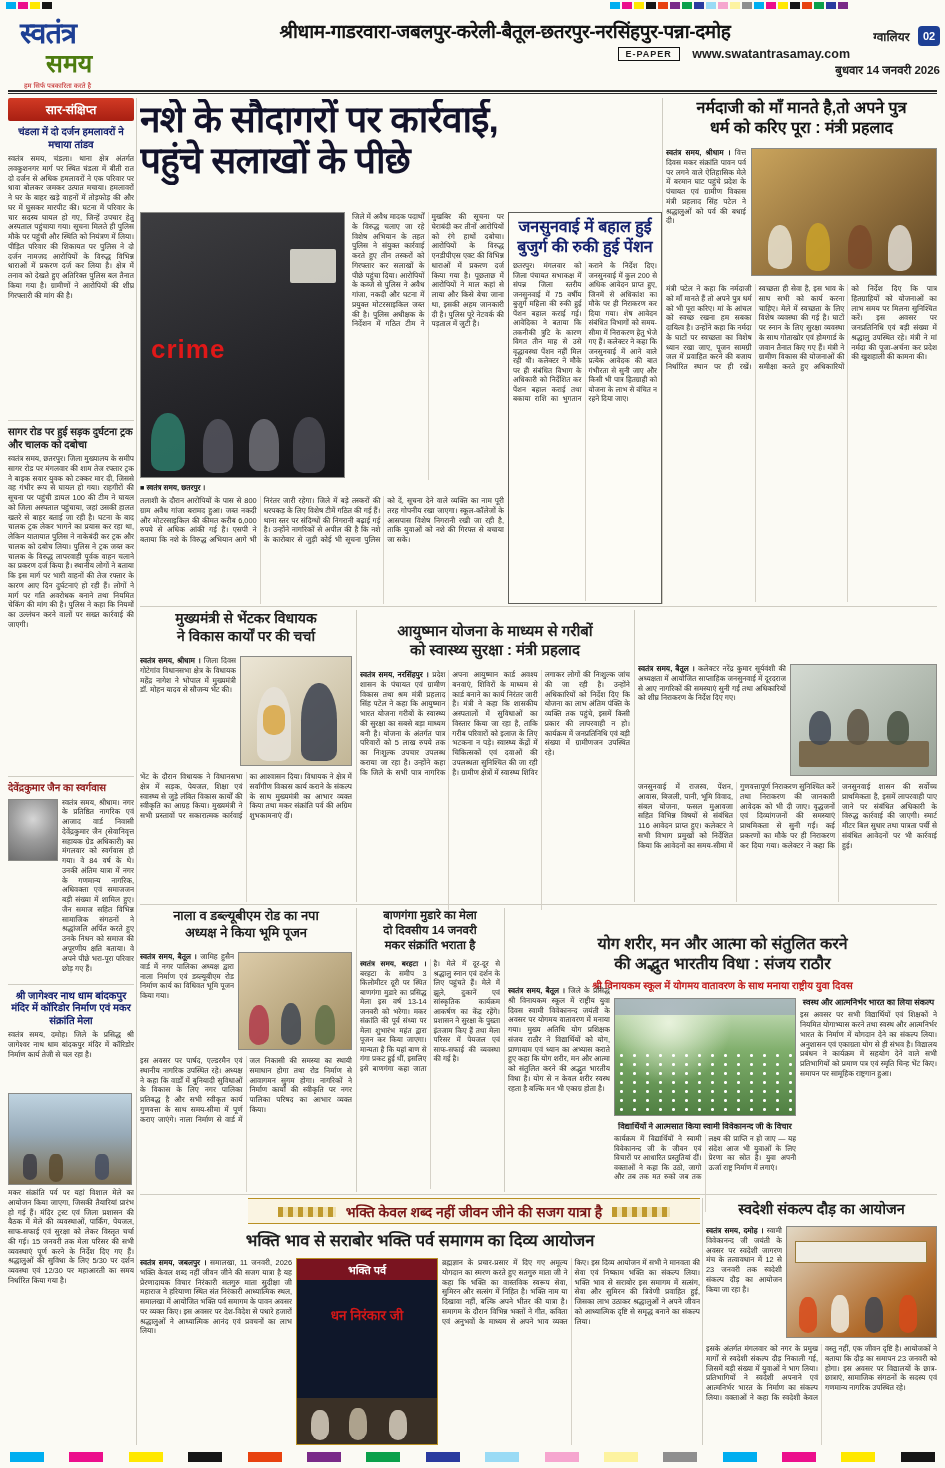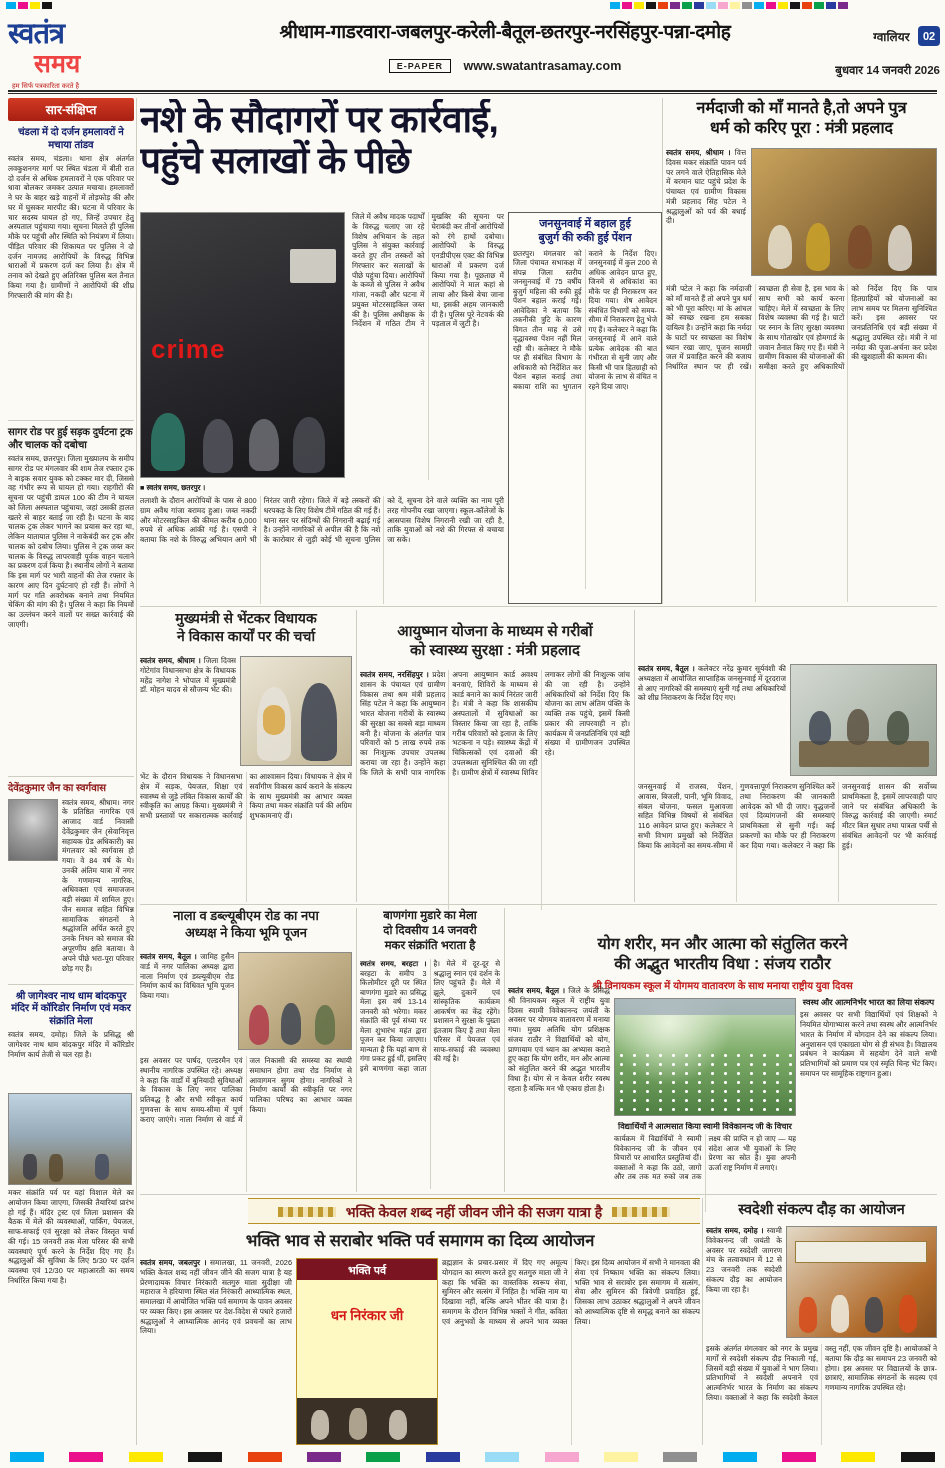--- a/index.html
+++ b/index.html
@@ -14,21 +14,21 @@
   .center{text-align:center;}
   .navy{color:#14216e;text-align:center;}
   .maroon{color:#8e1a1a;}
   .ph{position:absolute;border:1px solid #8a8a86;overflow:hidden;background:linear-gradient(135deg,#a6a49c,#6e6c64);}
   .fig{position:absolute;background:#3c3c44;border-radius:48% 48% 10px 10px;opacity:.85;}
   .caption{font-size:7.3px;font-weight:bold;color:#222;}
   .vline{position:absolute;width:1px;background:#cfccc2;}
   .hline{position:absolute;height:1px;background:#cfccc2;}
   
   .logo-top{font-size:29px;font-weight:bold;color:#1d3f94;letter-spacing:-1px;}
-  .logo-bottom{font-size:25px;font-weight:bold;color:#ef4444;margin-left:26px;margin-top:-6px;}
+  .logo-bottom{font-size:25px;font-weight:bold;color:#4d7c0f;margin-left:26px;margin-top:-6px;}
   .logo-tag{font-size:6.8px;color:#c02020;margin-top:2px;margin-left:4px;}
   .cities{font-size:19px;font-weight:bold;color:#141414;text-align:center;letter-spacing:-0.4px;}
   .epaper-box{display:inline-block;border:1.5px solid #111;font-size:9px;font-weight:bold;padding:1px 7px;letter-spacing:1px;vertical-align:middle;}
   .site{font-size:12.5px;font-weight:bold;margin-left:8px;vertical-align:middle;}
   .edition-name{font-size:12px;font-weight:bold;vertical-align:middle;}
   .page-badge{display:inline-block;width:22px;height:20px;line-height:20px;background:#1d3f94;color:#fff;font-size:11px;font-weight:bold;text-align:center;border-radius:4px;margin-left:4px;vertical-align:middle;}
   .date{font-size:11.5px;font-weight:bold;}
   .header-rule{position:absolute;left:8px;width:929px;border-top:2px solid #2a2a2a;border-bottom:1px solid #2a2a2a;height:4px;}
   
   .sb{position:absolute;left:8px;top:98px;width:126px;}
@@ -72,27 +72,27 @@
   <span style="background:#00aef0"></span>
     <span style="background:#ec0f8c"></span>
     <span style="background:#ffe800"></span>
     <span style="background:#161616"></span>
   <span style="background:#e8420f"></span>
     <span style="background:#0aa04a"></span>
     <span style="background:#2a3b9f"></span>
     <span style="background:#7a2a88"></span>
 </div>
 
-<div class="abs" style="left:8px;top:12px;width:150px;">
+<div class="abs" style="left:20px;top:12px;width:150px;">
   <div class="logo-top">स्वतंत्र</div>
   <div class="logo-bottom">समय</div>
   <div class="logo-tag">हम सिर्फ पत्रकारिता करते है</div>
 </div>
 <div class="abs cities" style="left:160px;top:18px;width:690px;">श्रीधाम-गाडरवारा-जबलपुर-करेली-बैतूल-छतरपुर-नरसिंहपुर-पन्ना-दमोह</div>
-<div class="abs center" style="left:160px;top:56px;width:690px;">
+<div class="abs center" style="left:160px;top:44px;width:690px;text-align:right;">
   <span class="epaper-box">E-PAPER</span>
   <span class="site">www.swatantrasamay.com</span>
 </div>
 <div class="abs" style="left:840px;top:26px;width:100px;text-align:right;">
   <span class="edition-name">ग्वालियर</span>
   <span class="page-badge">02</span>
 </div>
 <div class="abs date" style="left:820px;top:62px;width:120px;text-align:right;">बुधवार 14 जनवरी 2026</div>
 <div class="header-rule" style="top:90px;"></div>
 
@@ -144,21 +144,21 @@
     <div class="fig" style="left:62px;bottom:4px;width:30px;height:54px;background:#55555e;"></div>
     <div class="fig" style="left:108px;bottom:6px;width:30px;height:52px;background:#6e6e76;"></div>
     <div class="fig" style="left:152px;bottom:4px;width:32px;height:56px;background:#4a4a52;"></div>
     <div style="position:absolute;right:8px;top:36px;width:46px;height:34px;background:#e9e6da;opacity:.85;border-radius:2px;"></div>
   </div>
   <div class="abs caption" style="left:0;top:384px;">■ स्वतंत्र समय, छतरपुर ।</div>
 
   <div class="abs bt cols2" style="left:212px;top:114px;width:152px;height:268px;">जिले में अवैध मादक पदार्थों के विरुद्ध चलाए जा रहे विशेष अभियान के तहत पुलिस ने संयुक्त कार्रवाई करते हुए तीन तस्करों को गिरफ्तार कर सलाखों के पीछे पहुंचा दिया। आरोपियों के कब्जे से पुलिस ने अवैध गांजा, नकदी और घटना में प्रयुक्त मोटरसाइकिल जब्त की है। पुलिस अधीक्षक के निर्देशन में गठित टीम ने मुखबिर की सूचना पर घेराबंदी कर तीनों आरोपियों को रंगे हाथों दबोचा। आरोपियों के विरुद्ध एनडीपीएस एक्ट की विभिन्न धाराओं में प्रकरण दर्ज किया गया है। पूछताछ में आरोपियों ने माल कहां से लाया और किसे बेचा जाना था, इसकी अहम जानकारी दी है। पुलिस पूरे नेटवर्क की पड़ताल में जुटी है।</div>
 
   <div class="abs" style="left:368px;top:114px;width:154px;height:392px;border:1.5px solid #5f5f5a;padding:4px;background:#fdfcf6;">
-    <div class="hd navy center" style="font-size:11px;line-height:1.25;">जनसुनवाई में बहाल हुई
+    <div class="hd navy center" style="font-size:16px;line-height:1.25;">जनसुनवाई में बहाल हुई
 बुजुर्ग की रुकी हुई पेंशन</div>
     <div class="bt cols2" style="height:340px;margin-top:4px;font-size:7.2px;">छतरपुर। मंगलवार को जिला पंचायत सभाकक्ष में संपन्न जिला स्तरीय जनसुनवाई में 75 वर्षीय बुजुर्ग महिला की रुकी हुई पेंशन बहाल कराई गई। आवेदिका ने बताया कि तकनीकी त्रुटि के कारण विगत तीन माह से उसे वृद्धावस्था पेंशन नहीं मिल रही थी। कलेक्टर ने मौके पर ही संबंधित विभाग के अधिकारी को निर्देशित कर पेंशन बहाल कराई तथा बकाया राशि का भुगतान कराने के निर्देश दिए। जनसुनवाई में कुल 200 से अधिक आवेदन प्राप्त हुए, जिनमें से अधिकांश का मौके पर ही निराकरण कर दिया गया। शेष आवेदन संबंधित विभागों को समय-सीमा में निराकरण हेतु भेजे गए हैं। कलेक्टर ने कहा कि जनसुनवाई में आने वाले प्रत्येक आवेदक की बात गंभीरता से सुनी जाए और किसी भी पात्र हितग्राही को योजना के लाभ से वंचित न रहने दिया जाए।</div>
   </div>
 
   <div class="abs bt cols3" style="left:0;top:398px;width:364px;height:108px;">तलाशी के दौरान आरोपियों के पास से 800 ग्राम अवैध गांजा बरामद हुआ। जब्त नकदी और मोटरसाइकिल की कीमत करीब 6,000 रुपये से अधिक आंकी गई है। एसपी ने बताया कि नशे के विरुद्ध अभियान आगे भी निरंतर जारी रहेगा। जिले में बड़े तस्करों की धरपकड़ के लिए विशेष टीमें गठित की गई हैं। थाना स्तर पर संदिग्धों की निगरानी बढ़ाई गई है। उन्होंने नागरिकों से अपील की है कि नशे के कारोबार से जुड़ी कोई भी सूचना पुलिस को दें, सूचना देने वाले व्यक्ति का नाम पूरी तरह गोपनीय रखा जाएगा। स्कूल-कॉलेजों के आसपास विशेष निगरानी रखी जा रही है, ताकि युवाओं को नशे की गिरफ्त से बचाया जा सके।</div>
 </div>
 
 <div class="vline" style="left:662px;top:98px;height:506px;"></div>
 
 <div class="abs" style="left:666px;top:98px;width:271px;height:506px;">
@@ -279,21 +279,21 @@
 <div class="abs center" style="left:248px;top:1198px;width:452px;height:26px;border-top:1px solid #b99023;border-bottom:1px solid #b99023;line-height:24px;background:#faf4e2;">
   <span class="ornament"></span><span class="banner-text">भक्ति केवल शब्द नहीं जीवन जीने की सजग यात्रा है</span><span class="ornament"></span>
 </div>
 
 <div class="abs" style="left:140px;top:1228px;width:560px;height:217px;">
   <div class="hd center" style="font-size:16.5px;height:26px;">भक्ति भाव से सराबोर भक्ति पर्व समागम का दिव्य आयोजन</div>
   <div class="abs bt" style="left:0;top:30px;width:152px;height:187px;">
     <span class="byline">स्वतंत्र समय, जबलपुर ।</span>
     <span>समालखा, 11 जनवरी, 2026 भक्ति केवल शब्द नहीं जीवन जीने की सजग यात्रा है यह प्रेरणादायक विचार निरंकारी सतगुरु माता सुदीक्षा जी महाराज ने हरियाणा स्थित संत निरंकारी आध्यात्मिक स्थल, समालखा में आयोजित भक्ति पर्व समागम के पावन अवसर पर व्यक्त किए। इस अवसर पर देश-विदेश से पधारे हजारों श्रद्धालुओं ने आध्यात्मिक आनंद एवं प्रवचनों का लाभ लिया।</span>
   </div>
-  <div class="abs" style="left:156px;top:30px;width:142px;height:187px;border:1px solid #b99023;overflow:hidden;background:#fef9c3;">
+  <div class="abs" style="left:156px;top:30px;width:142px;height:187px;border:1px solid #b99023;overflow:hidden;background:#0f172a;">
     <div style="background:#7a1420;color:#fff;font-size:11px;font-weight:bold;text-align:center;padding:3px 0;">भक्ति पर्व</div>
     <div class="center" style="font-size:13.5px;font-weight:bold;color:#d41818;margin-top:26px;">धन निरंकार जी</div>
     <div style="position:absolute;left:0;bottom:0;width:100%;height:46px;background:#3a3026;">
       <div class="fig" style="left:14px;bottom:4px;width:18px;height:30px;background:#d8cfc0;"></div>
       <div class="fig" style="left:52px;bottom:4px;width:18px;height:32px;background:#c2b6a0;"></div>
       <div class="fig" style="left:92px;bottom:4px;width:18px;height:30px;background:#d8cfc0;"></div>
     </div>
   </div>
   <div class="abs bt cols2" style="left:302px;top:30px;width:258px;height:187px;">ब्रह्मज्ञान के प्रचार-प्रसार में दिए गए अमूल्य योगदान का स्मरण करते हुए सतगुरु माता जी ने कहा कि भक्ति का वास्तविक स्वरूप सेवा, सुमिरन और सत्संग में निहित है। भक्ति नाम या दिखावा नहीं, बल्कि अपने भीतर की यात्रा है। समागम के दौरान विभिन्न भक्तों ने गीत, कविता एवं अनुभवों के माध्यम से अपने भाव व्यक्त किए। इस दिव्य आयोजन में सभी ने मानवता की सेवा एवं निष्काम भक्ति का संकल्प लिया। भक्ति भाव से सराबोर इस समागम में सत्संग, सेवा और सुमिरन की त्रिवेणी प्रवाहित हुई, जिसका लाभ उठाकर श्रद्धालुओं ने अपने जीवन को आध्यात्मिक दृष्टि से समृद्ध बनाने का संकल्प लिया।</div>
 </div>

